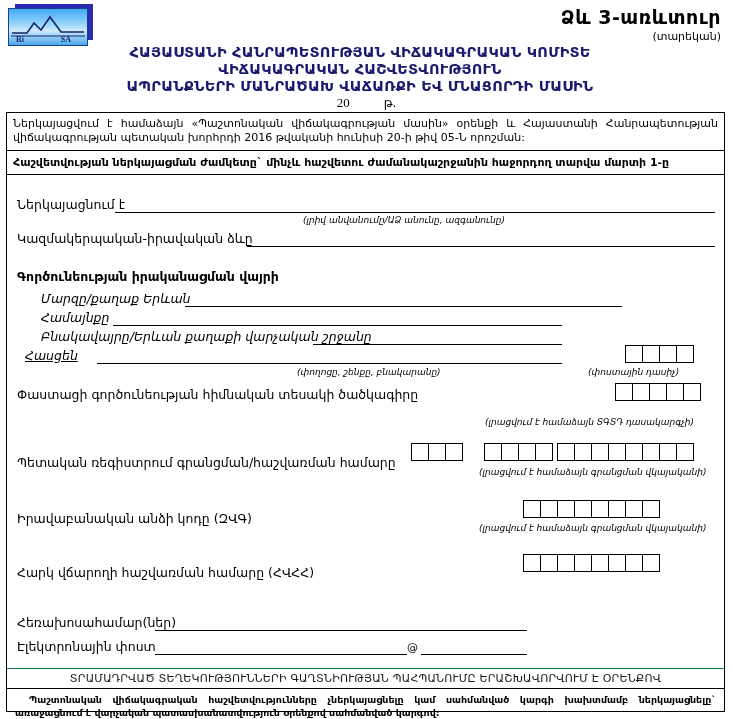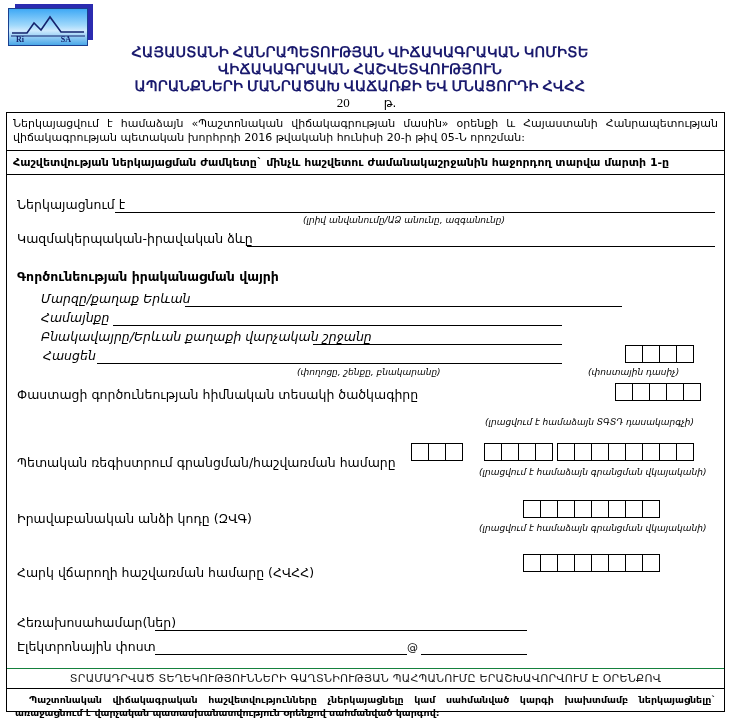--- a/index.html
+++ b/index.html
@@ -40,21 +40,21 @@
     position:absolute;right:12px;top:6px;text-align:right;
   }
   .form-code .fc1{
     font-size:19px;font-weight:bold;letter-spacing:0.5px;
   }
   .form-code .fc2{
     font-size:11px;margin-top:2px;
   }
 
   .titles{
-    position:absolute;left:0;top:44px;width:720px;text-align:center;font-family:Liberation Serif, serif;
+    position:absolute;left:0;top:44px;width:720px;text-align:center;
   }
   .titles div{
     font-size:14.5px;font-weight:bold;color:#1a1a6e;letter-spacing:0.2px;line-height:17px;
   }
   .yearline{
     position:absolute;left:0;top:95px;width:733px;text-align:center;
     font-size:12px;
   }
   .yearline .yr{font-family:"Liberation Serif","DejaVu Serif",serif;font-size:13px;}
   .yearline .sp{display:inline-block;width:34px;}
@@ -114,25 +114,29 @@
       <div class="plate">
         <svg width="78" height="36" viewBox="0 0 78 36">
           <polyline points="3,24 18,24 25,14 32,21 41,8 52,23 75,23" fill="none" stroke="#15246e" stroke-width="1.6"></polyline>
           <line x1="2" y1="27" x2="76" y2="27" stroke="#15246e" stroke-width="1"></line>
         </svg>
         <span class="lbl l">Ri</span>
         <span class="lbl r">SA</span>
       </div>
     </div>
 
+    <div class="form-code">
+      <div class="fc1">Ձև  3-առևտուր</div>
+      <div class="fc2">(տարեկան)</div>
+    </div>
 
     <div class="titles">
       <div>ՀԱՅԱՍՏԱՆԻ ՀԱՆՐԱՊԵՏՈՒԹՅԱՆ  ՎԻՃԱԿԱԳՐԱԿԱՆ ԿՈՄԻՏԵ</div>
       <div>ՎԻՃԱԿԱԳՐԱԿԱՆ ՀԱՇՎԵՏՎՈՒԹՅՈՒՆ</div>
-      <div>ԱՊՐԱՆՔՆԵՐԻ ՄԱՆՐԱԾԱԽ ՎԱՃԱՌՔԻ ԵՎ ՄՆԱՑՈՐԴԻ ՀՎՀՀ</div>
+      <div>ԱՊՐԱՆՔՆԵՐԻ ՄԱՆՐԱԾԱԽ ՎԱՃԱՌՔԻ ԵՎ ՄՆԱՑՈՐԴԻ ՄԱՍԻՆ</div>
     </div>
 
     <div class="yearline">
       <span class="yr">20</span><span class="sp"></span><span>թ.</span>
     </div>
   </div>
 
   <div class="box">
 
     <div class="sect intro">Ներկայացվում է համաձայն «Պաշտոնական վիճակագրության մասին» օրենքի և Հայաստանի Հանրապետության վիճակագրության պետական խորհրդի 2016 թվականի հունիսի 20-ի թիվ 05-Ն որոշման:</div>
@@ -152,21 +156,21 @@
 
       <div class="row lbl-it" style="left:34px;top:116px;">Մարզը/քաղաք Երևան</div>
       <div class="ln" style="left:178px;top:131px;width:437px;"></div>
 
       <div class="row lbl-it" style="left:34px;top:135px;">Համայնքը</div>
       <div class="ln" style="left:106px;top:150px;width:449px;"></div>
 
       <div class="row lbl-it" style="left:34px;top:154px;">Բնակավայրը/Երևան քաղաքի վարչական շրջանը</div>
       <div class="ln" style="left:306px;top:169px;width:249px;"></div>
 
-      <div class="row lbl-it" style="left:36px;top:173px;">Հասցեն</div>
+      <div class="row lbl-it" style="left:18px;top:173px;text-decoration:underline;">Հասցեն</div>
       <div class="ln" style="left:90px;top:188px;width:465px;"></div>
       <div class="hint" style="left:290px;top:192px;">(փողոցը, շենքը, բնակարանը)</div>
 
       <div class="cells" id="postal-cells" style="left:618px;top:170px;">
           <i></i>
           <i></i>
           <i></i>
           <i></i>
         </div>
       <div class="hint" style="left:581px;top:192px;">(փոստային դասիչ)</div>

